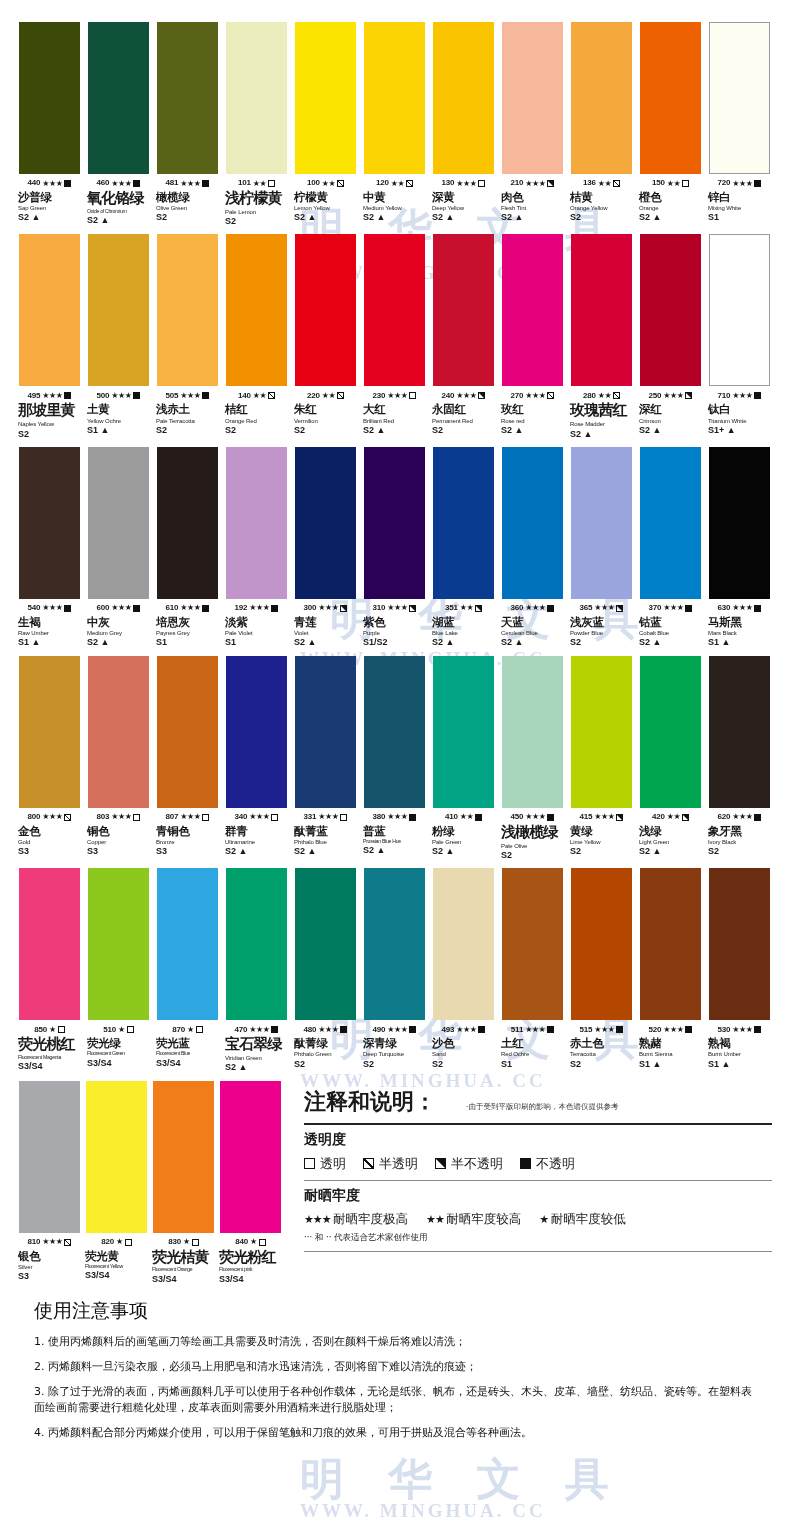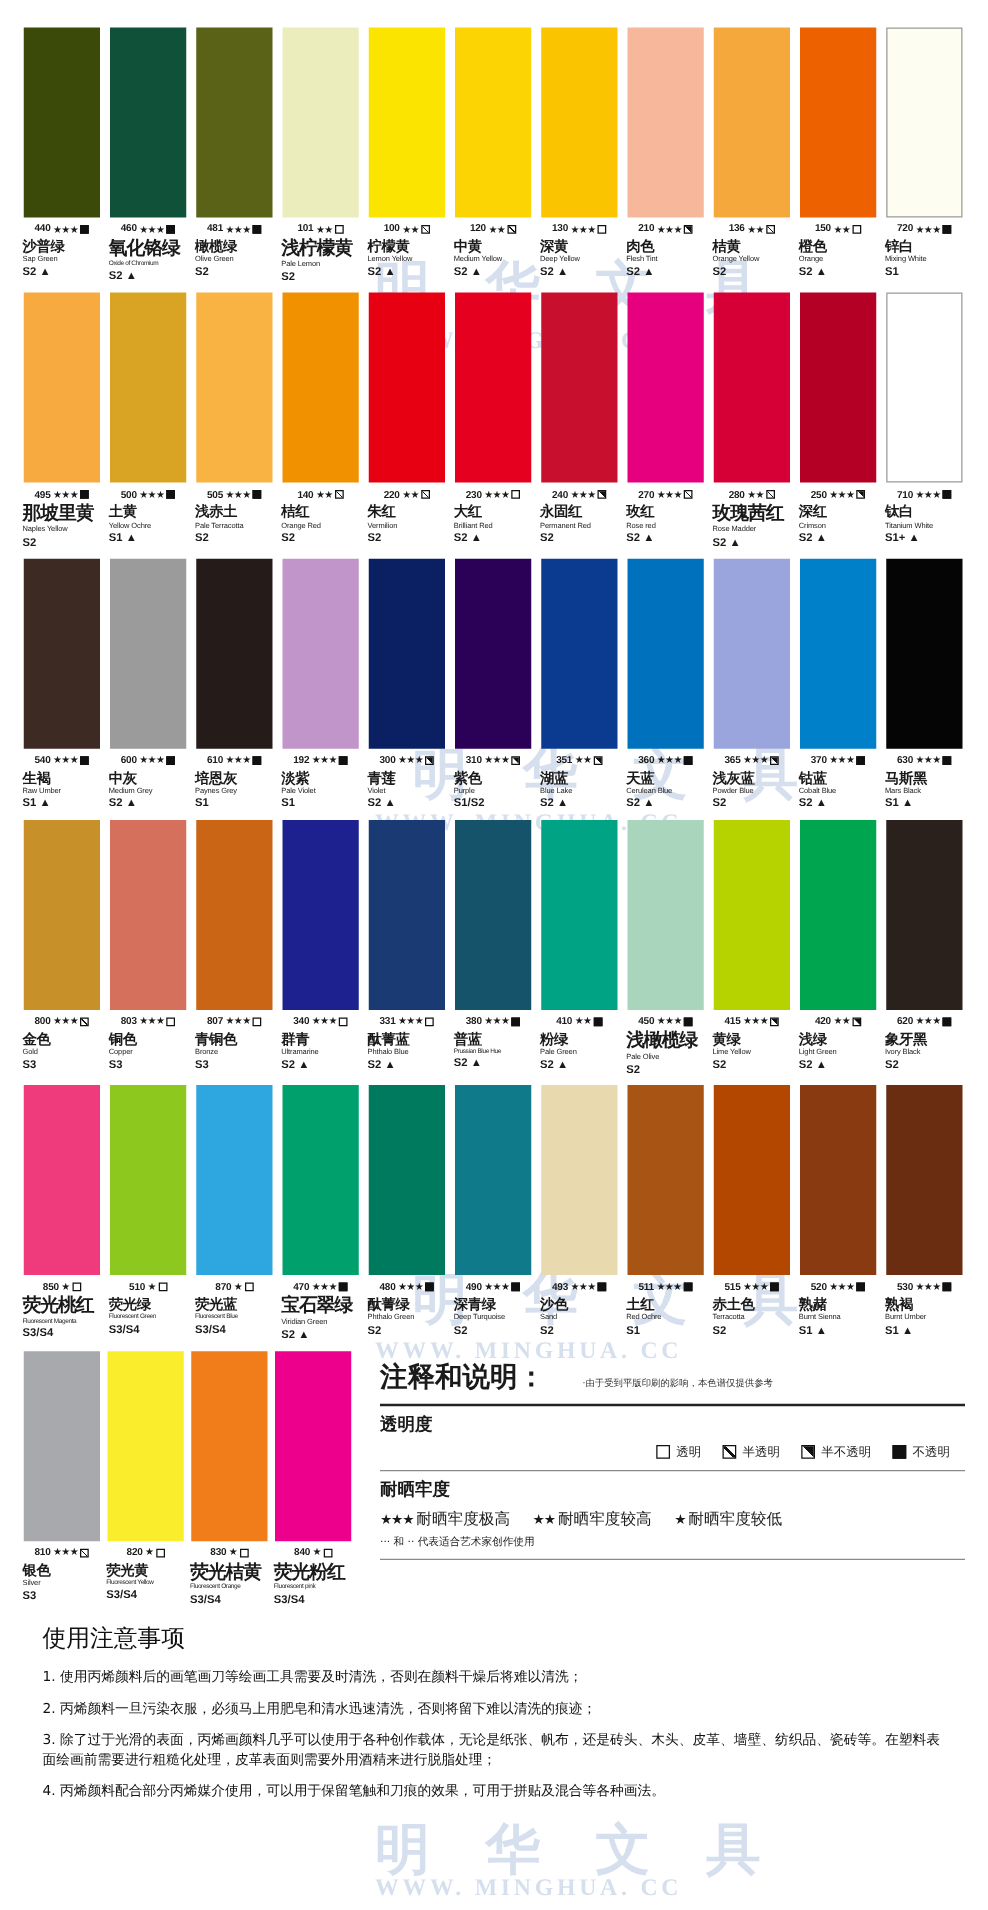--- a/index.html
+++ b/index.html
@@ -107,21 +107,21 @@
     justify-content: flex-start;
     gap: 30px;
     padding-bottom: 6px;
   }
   .notes-title { font-size: 22px; font-weight: bold; font-family:"DejaVu Sans",sans-serif; }
   .notes-sub { font-size: 7.5px; color:#333; font-family:"DejaVu Serif",serif; }
   .rule { border-top: 2px solid #222; }
   .rule-thin { border-top: 1px solid #8a8a8a; }
   .sec { padding: 6px 0 7px 0; }
   .sec-h { font-size: 14px; font-weight: bold; margin-bottom: 6px; font-family:"DejaVu Sans",sans-serif; }
-  .legend-row { display:flex; align-items:center; gap: 5px; font-size: 10px; font-family:"DejaVu Sans",sans-serif;justify-content:flex-end; }
+  .legend-row { display:flex; align-items:center; gap: 5px; font-size: 13px; font-family:"DejaVu Sans",sans-serif; }
   .legend-row .lbl { margin-right: 12px; }
   .box {
     display:inline-block; width: 11px; height: 11px; border:1.5px solid #111;
     position:relative; flex:0 0 auto;
   }
   .box.full { background:#111; }
   .box.semi::after { content:""; position:absolute; inset:0;
      background: linear-gradient(to bottom left, #111 49.5%, transparent 50.5%); }
   .box.diag::after { content:""; position:absolute; inset:0;
      background: linear-gradient(to bottom left, transparent 42%, #111 42%, #111 58%, transparent 58%); }

